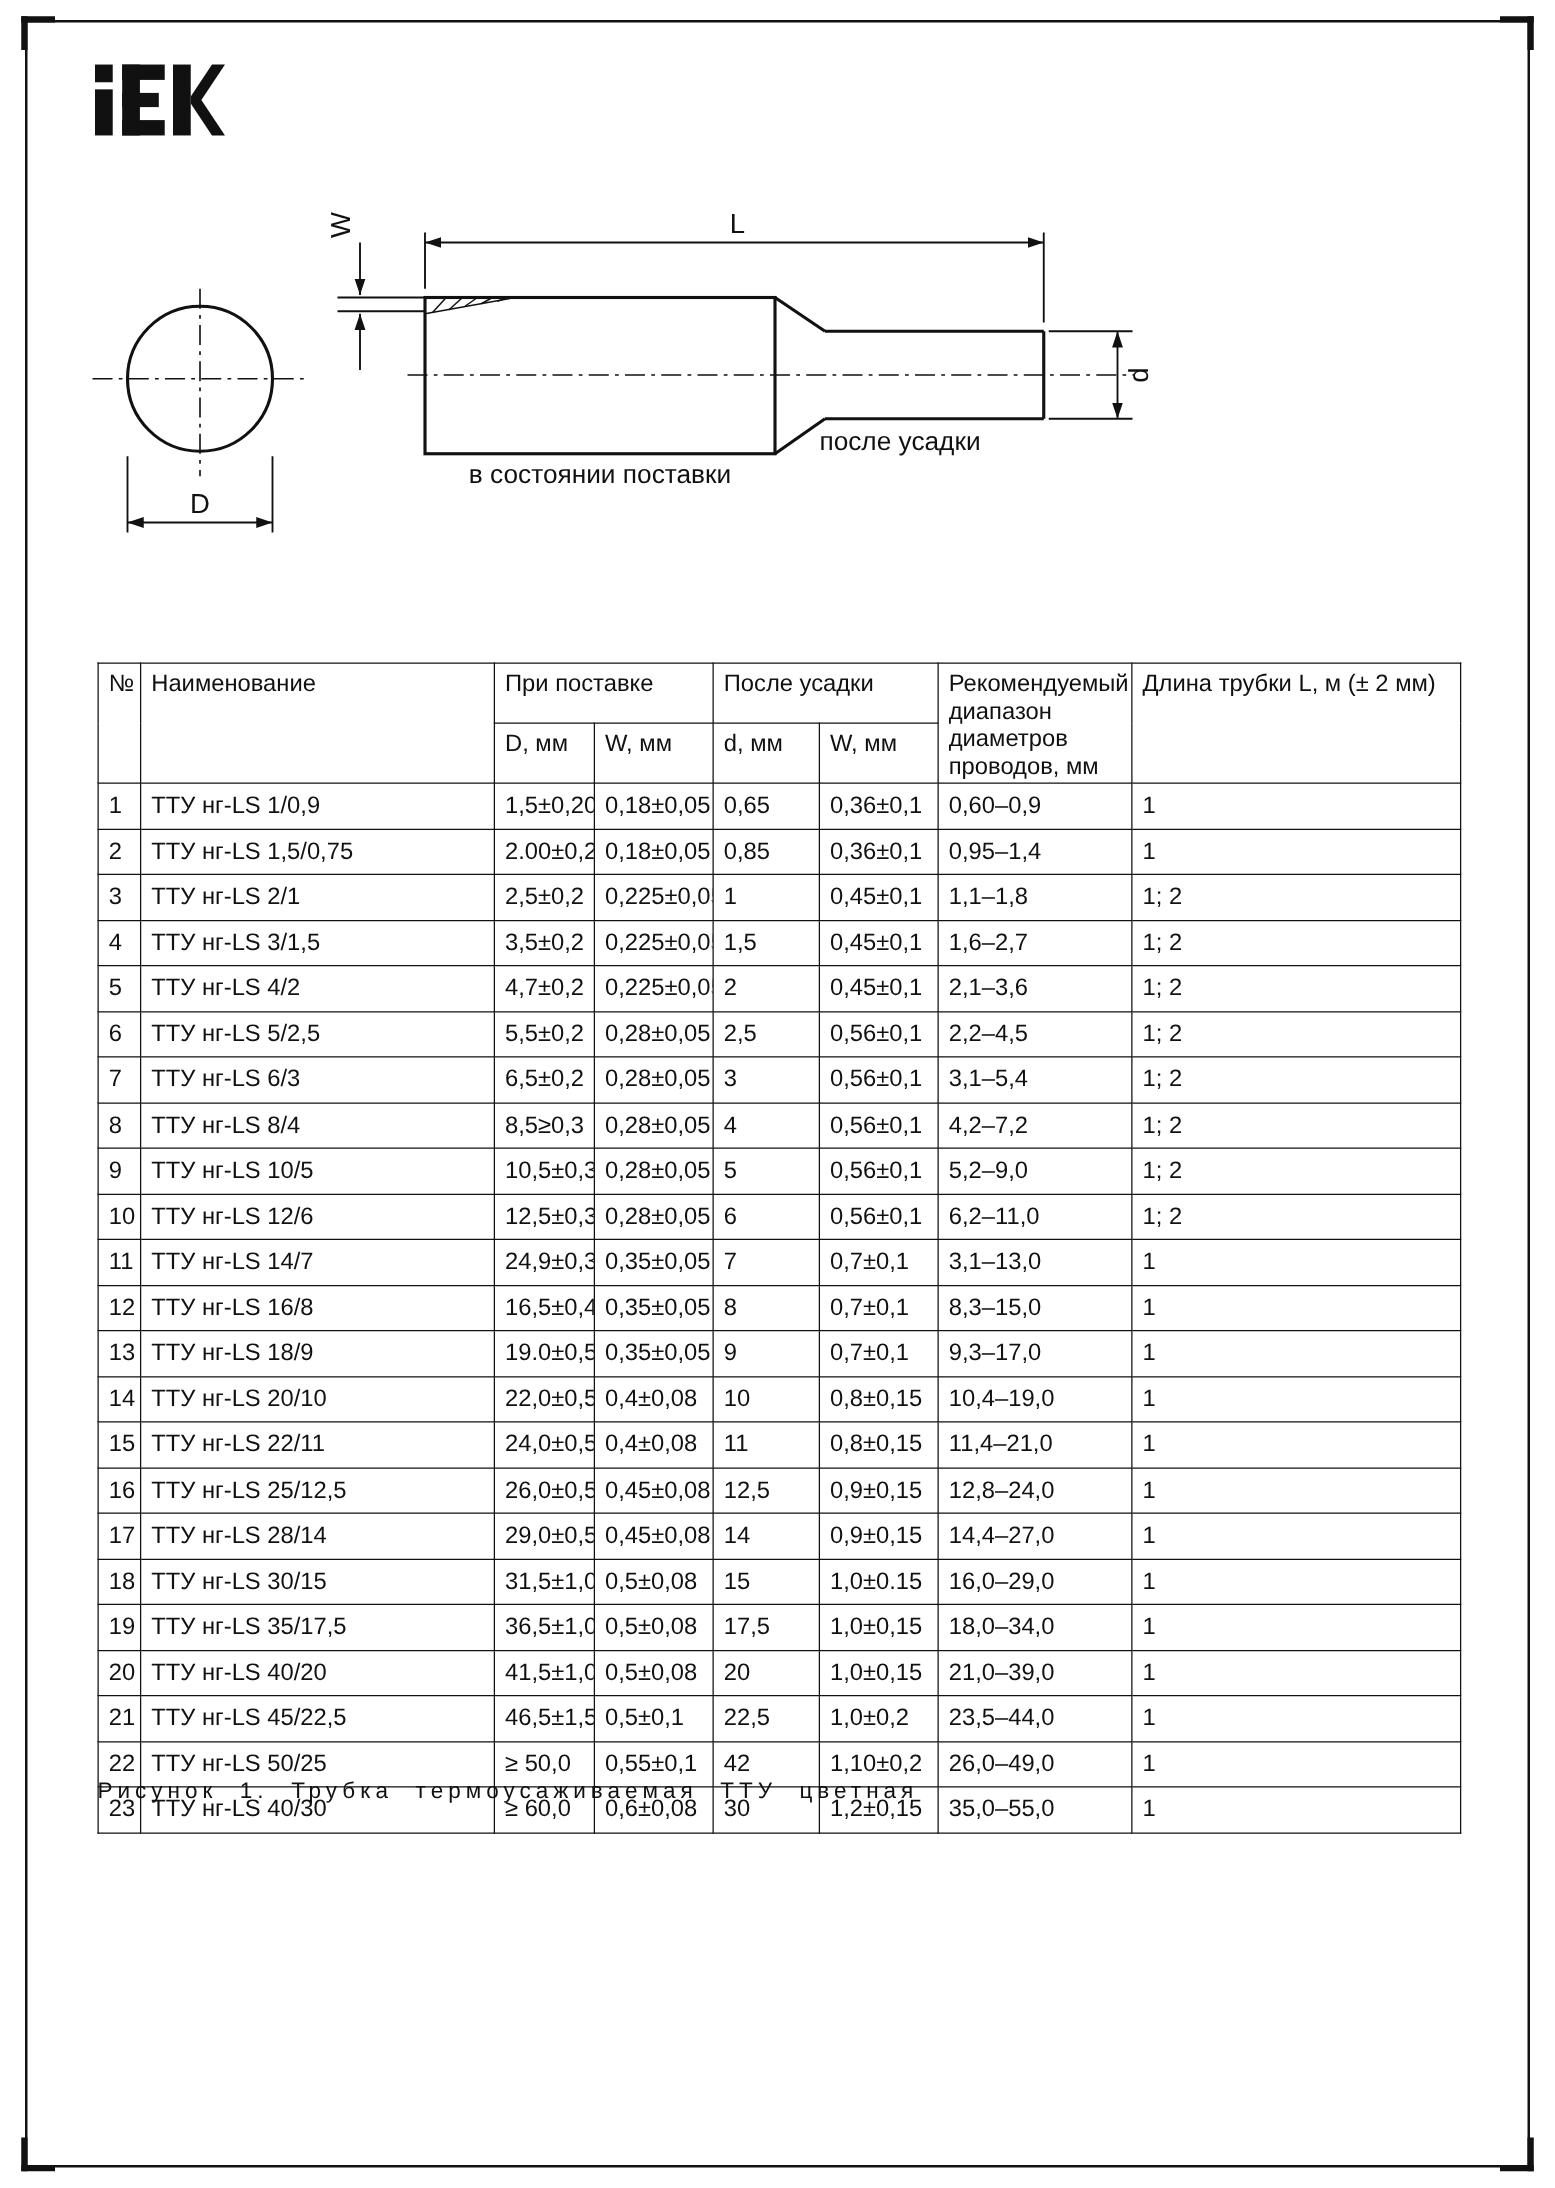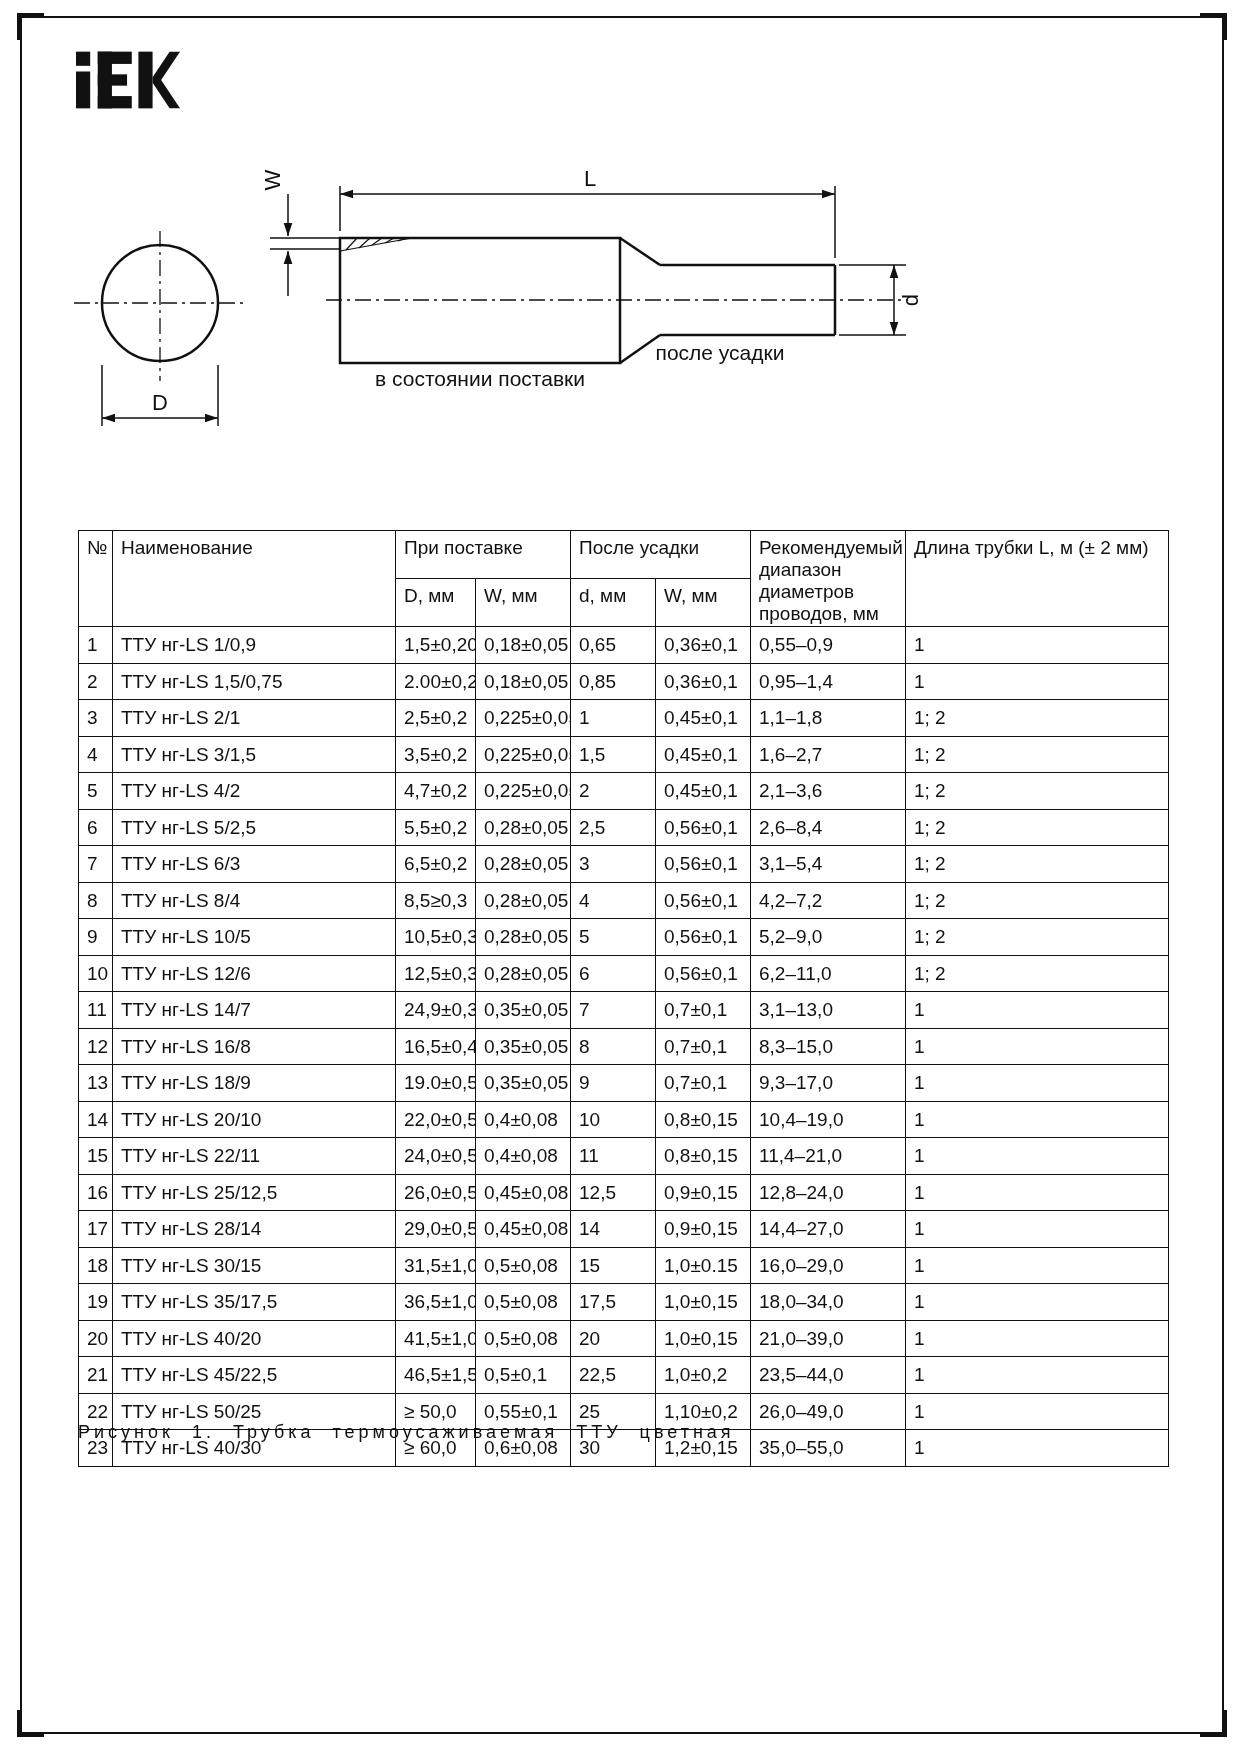--- a/index.html
+++ b/index.html
@@ -146,21 +146,21 @@
     </tr>
   </thead>
   <tbody>
       <tr>
         <td>1</td>
         <td>ТТУ нг-LS 1/0,9</td>
         <td>1,5±0,20</td>
         <td>0,18±0,05</td>
         <td>0,65</td>
         <td>0,36±0,1</td>
-        <td>0,55–0,9</td>
+        <td>0,60–0,9</td>
         <td>1</td>
       </tr>
       <tr>
         <td>2</td>
         <td>ТТУ нг-LS 1,5/0,75</td>
         <td>2.00±0,2</td>
         <td>0,18±0,05</td>
         <td>0,85</td>
         <td>0,36±0,1</td>
         <td>0,95–1,4</td>
@@ -196,21 +196,21 @@
         <td>2,1–3,6</td>
         <td>1; 2</td>
       </tr>
       <tr>
         <td>6</td>
         <td>ТТУ нг-LS 5/2,5</td>
         <td>5,5±0,2</td>
         <td>0,28±0,05</td>
         <td>2,5</td>
         <td>0,56±0,1</td>
-        <td>2,6–8,4</td>
+        <td>2,2–4,5</td>
         <td>1; 2</td>
       </tr>
       <tr>
         <td>7</td>
         <td>ТТУ нг-LS 6/3</td>
         <td>6,5±0,2</td>
         <td>0,28±0,05</td>
         <td>3</td>
         <td>0,56±0,1</td>
         <td>3,1–5,4</td>
@@ -354,21 +354,21 @@
         <td>22,5</td>
         <td>1,0±0,2</td>
         <td>23,5–44,0</td>
         <td>1</td>
       </tr>
       <tr>
         <td>22</td>
         <td>ТТУ нг-LS 50/25</td>
         <td>≥ 50,0</td>
         <td>0,55±0,1</td>
-        <td>25</td>
+        <td>42</td>
         <td>1,10±0,2</td>
         <td>26,0–49,0</td>
         <td>1</td>
       </tr>
       <tr>
         <td>23</td>
         <td>ТТУ нг-LS 40/30</td>
         <td>≥ 60,0</td>
         <td>0,6±0,08</td>
         <td>30</td>

